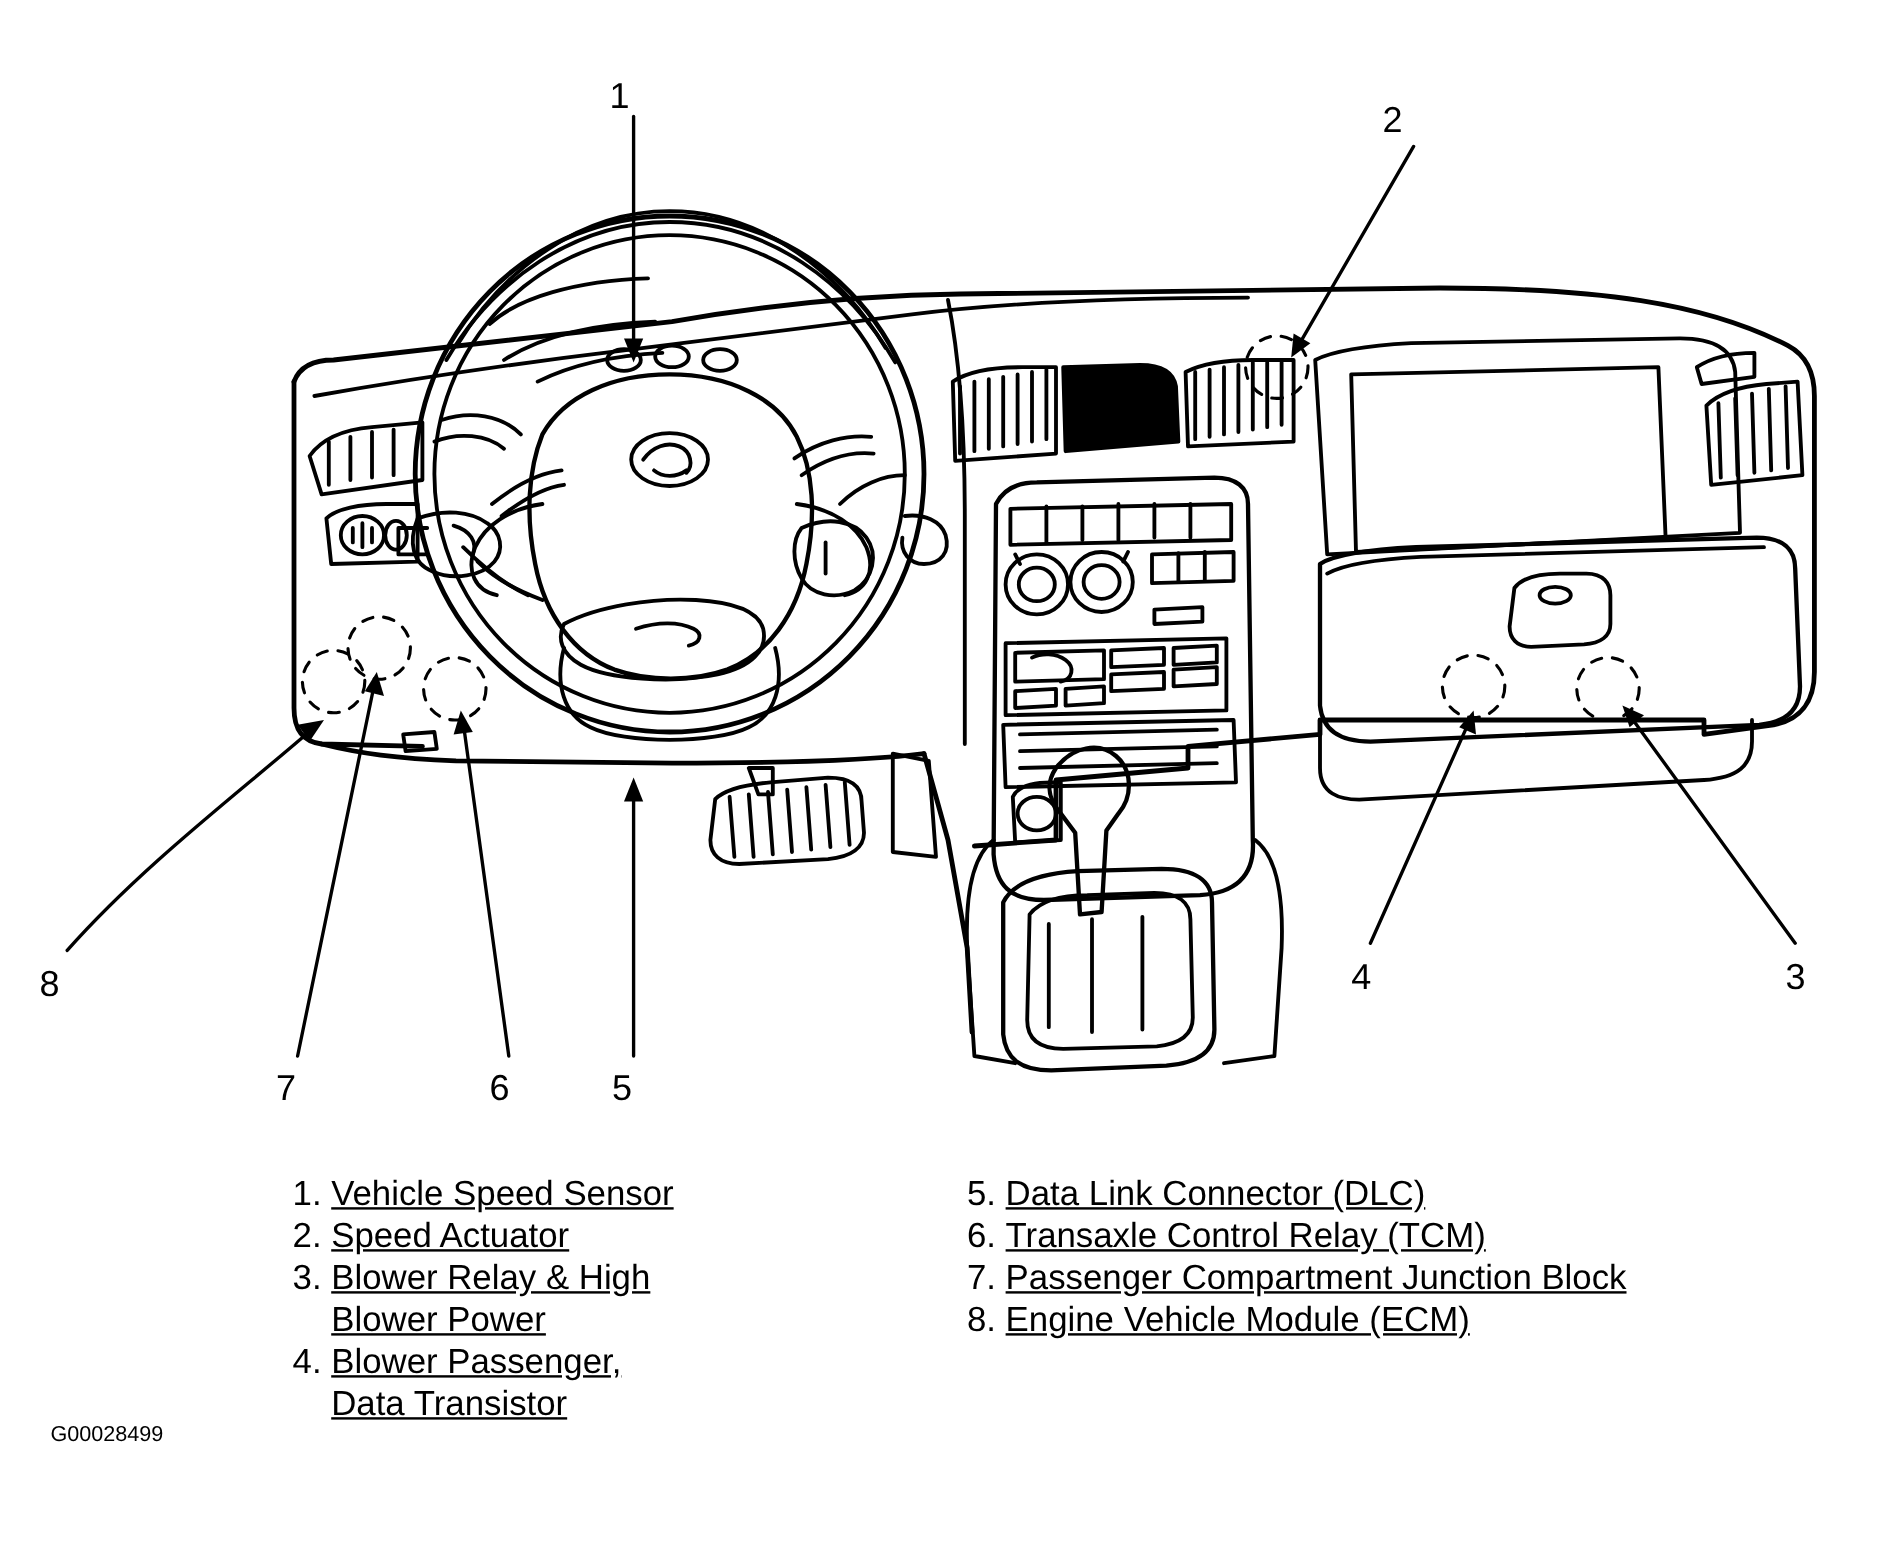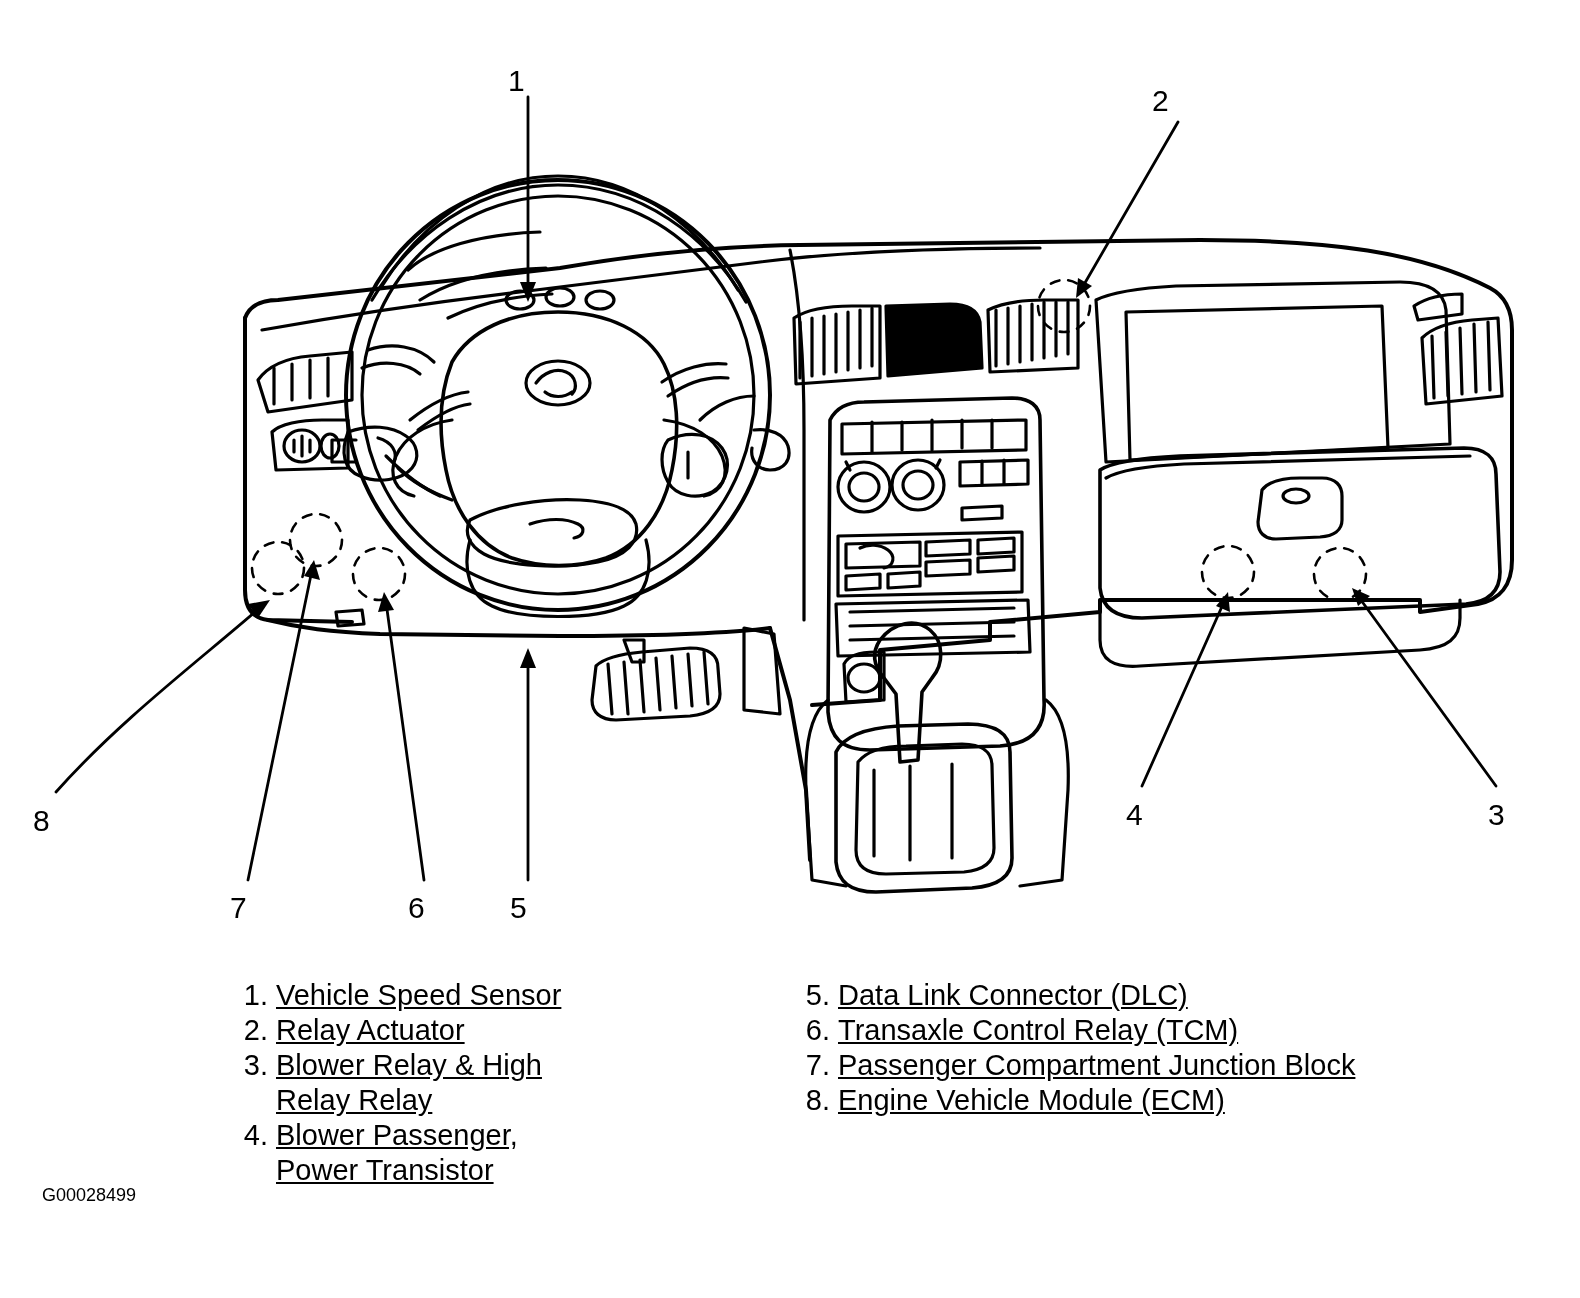--- a/index.html
+++ b/index.html
@@ -285,34 +285,34 @@
   <div class="callout-num" style="left:230px; top:893px;">7</div>
   <div class="callout-num" style="left:33px; top:806px;">8</div>
 
   <div class="legend legend-col-left">
     <div class="legend-item">
       <span class="legend-idx">1.</span>
       <span class="legend-text">Vehicle Speed Sensor</span>
     </div>
     <div class="legend-item">
       <span class="legend-idx">2.</span>
-      <span class="legend-text">Relay Actuator</span>
+      <span class="legend-text">Speed Actuator</span>
     </div>
     <div class="legend-item">
       <span class="legend-idx">3.</span>
       <span class="legend-text">
         <span>Blower Relay &amp; High</span>
-        <span class="second-line">Relay Relay</span>
+        <span class="second-line">Blower Power</span>
       </span>
     </div>
     <div class="legend-item">
       <span class="legend-idx">4.</span>
       <span class="legend-text">
         <span>Blower Passenger,</span>
-        <span class="second-line">Power Transistor</span>
+        <span class="second-line">Data Transistor</span>
       </span>
     </div>
   </div>
 
   <div class="legend legend-col-right">
     <div class="legend-item">
       <span class="legend-idx">5.</span>
       <span class="legend-text">Data Link Connector (DLC)</span>
     </div>
     <div class="legend-item">

